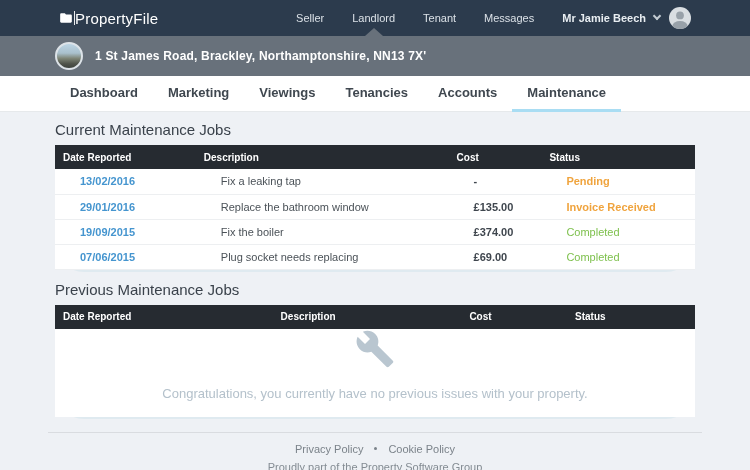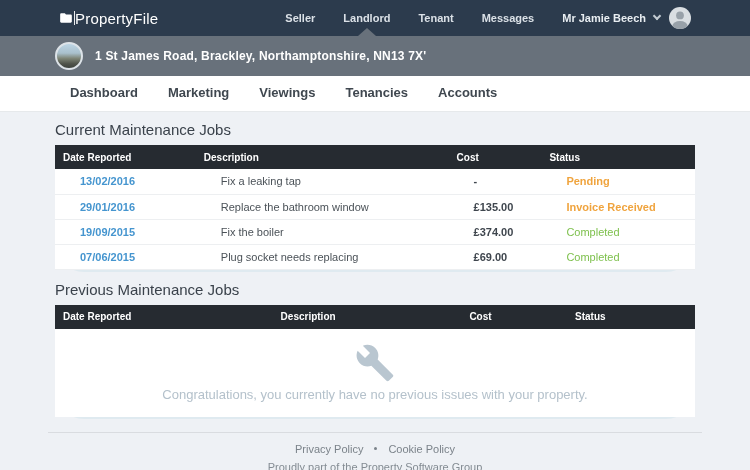--- a/index.html
+++ b/index.html
@@ -6,21 +6,21 @@
   html,body { width:750px; height:470px; }
   body {
     font-family:"Liberation Sans", sans-serif;
     background:#eef1f5; overflow:hidden;
   }
   
   .navbar { height:36px; background:#2c3b4d; display:flex; align-items:center; padding:0 58px; }
   .brand { display:flex; align-items:center; gap:0; color:#fff; font-size:15px; font-weight:normal; letter-spacing:.2px; cursor:pointer; }
   .brand-sep { width:1px; height:14px; background:rgba(255,255,255,.9); }
   .nav-items { margin-left:auto; display:flex; }
-  .nav-item { position:relative; height:36px; display:flex; align-items:center; padding:0 14px; color:#dbe1e7; font-size:11px; font-weight:bold; cursor:pointer; }
+  .nav-item { position:relative; height:36px; display:flex; align-items:center; padding:0 14px; color:#dbe1e7; font-size:11px; font-weight:normal; cursor:pointer; }
   .nav-item.active::after { content:""; position:absolute; bottom:0; left:50%; transform:translateX(-50%);
     border-left:9px solid transparent; border-right:9px solid transparent; border-bottom:8px solid #68717b; }
   .user-menu { display:flex; align-items:center; gap:8px; margin-left:14px; color:#e8edf1; font-size:11px; font-weight:bold; cursor:pointer; }
   .chevron { display:inline-block; width:6px; height:6px; border-right:2px solid #c3cbd2; border-bottom:2px solid #c3cbd2; transform:rotate(45deg); margin-top:-4px; }
   .chevron.white { border-color:#eef2f5; }
   
   .property-bar { height:40px; background:#68717b; display:flex; align-items:center; padding:14px 55px; }
   .prop-photo { width:28px; height:28px; border-radius:50%; border:2px solid #dde3e8; margin-right:12px;
     background:linear-gradient(180deg,#bdd5e5 0%,#a9c0cc 38%,#7e8576 60%,#50544b 82%,#3d423c 100%); }
   .address { color:#fff; font-size:12px; font-weight:bold; letter-spacing:.2px; }
@@ -34,21 +34,21 @@
   .section-title { font-size:15px; font-weight:normal; color:#3a424b; margin:9px 0 7px; }
   table { width:100%; border-collapse:collapse; }
   th { background:#262b31; color:#fff; font-size:10px; font-weight:bold; text-align:left; height:24px; padding:0 8px; }
   td { background:#fff; height:25px; font-size:11px; padding:0 25px; border-bottom:1px solid #edeff1; }
   .table-wrap { border-bottom:2px solid #dfeaf0;border-radius:29px; }
   .date-cell { color:#4595cf; font-weight:bold; cursor:pointer; }
   .desc-cell { color:#4b5258; }
   .cost-cell { color:#3f464e; font-weight:bold; }
   .status-pending, .status-invoice-received { color:#f0a43e; font-weight:bold; }
   .status-completed { color:#7ec04d; font-weight:normal; }
-  .empty-body { background:#fff; height:88px; display:flex; flex-direction:column; align-items:center; justify-content:center; gap:0; }
+  .empty-body { background:#fff; height:88px; display:flex; flex-direction:column; align-items:center; gap:13px; }
   .wrench-icon svg { width:40px; height:40px; fill:#b9c6d0; }
   .empty-msg { color:#b4c1cb; font-size:13px; }
   
   .footer { margin:13px 48px 0; border-top:1px solid #d9dce0; padding-top:10px; text-align:center; }
   .footer-links { display:flex; justify-content:center; align-items:center; gap:11px; font-size:11px; color:#7b838a; }
   .footer-link { cursor:pointer; }
   .dot-sep { width:3px; height:3px; border-radius:50%; background:#7b838a; }
   .tagline { margin-top:6px; font-size:11px; color:#848c93; }
 </style>
 </head>
@@ -94,20 +94,21 @@
   <div class="prop-photo"></div>
   <div class="address">1 St James Road, Brackley, Northamptonshire, NN13 7X'</div>
 </div>
 
 <div class="tabbar">
   <span class="tab">Dashboard</span>
   <span class="tab">Marketing</span>
   <span class="tab">Viewings</span>
   <span class="tab">Tenancies</span>
   <span class="tab">Accounts</span>
+  <span class="tab active">Maintenance</span>
 </div>
 
 <div class="content">
 
   <h2 class="section-title">Current Maintenance Jobs</h2>
   <div class="table-wrap">
     <table>
       <colgroup>
           <col style="width:22%">
           <col style="width:39.5%">

